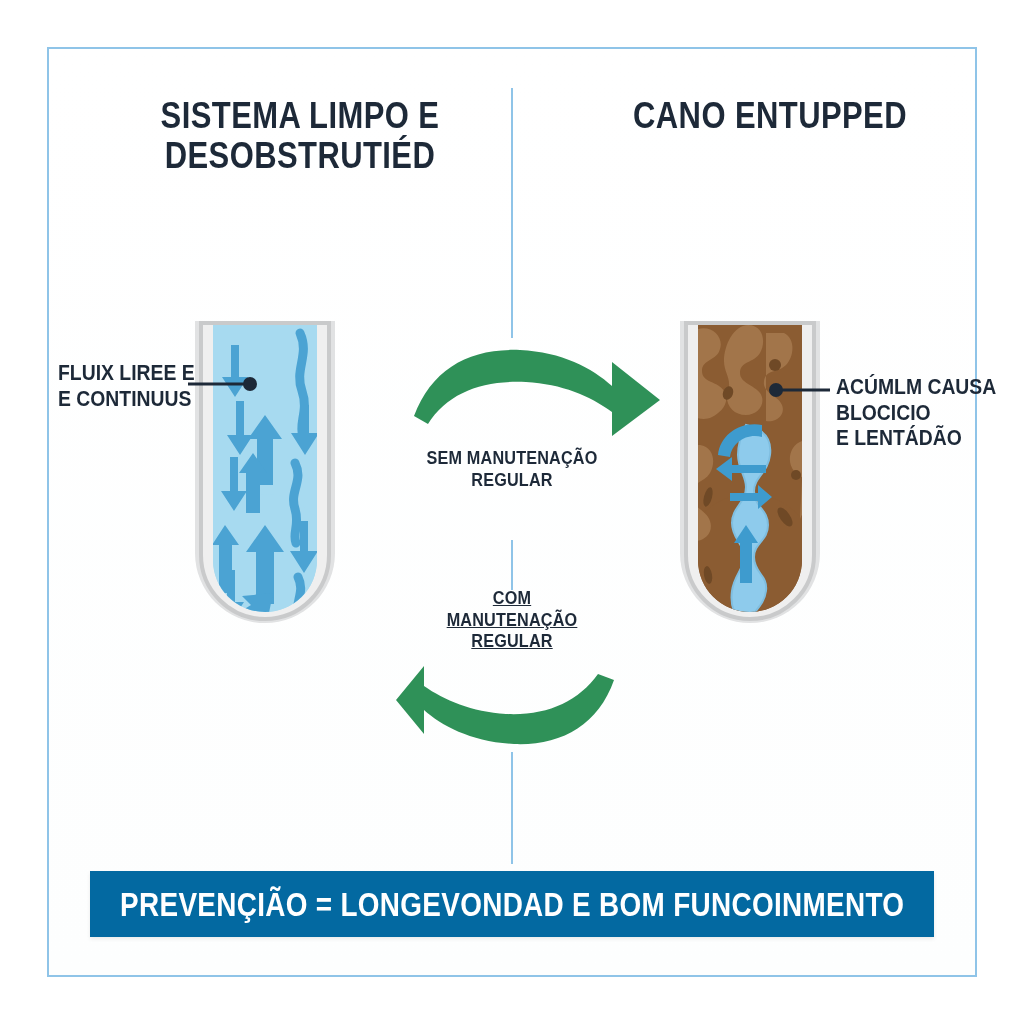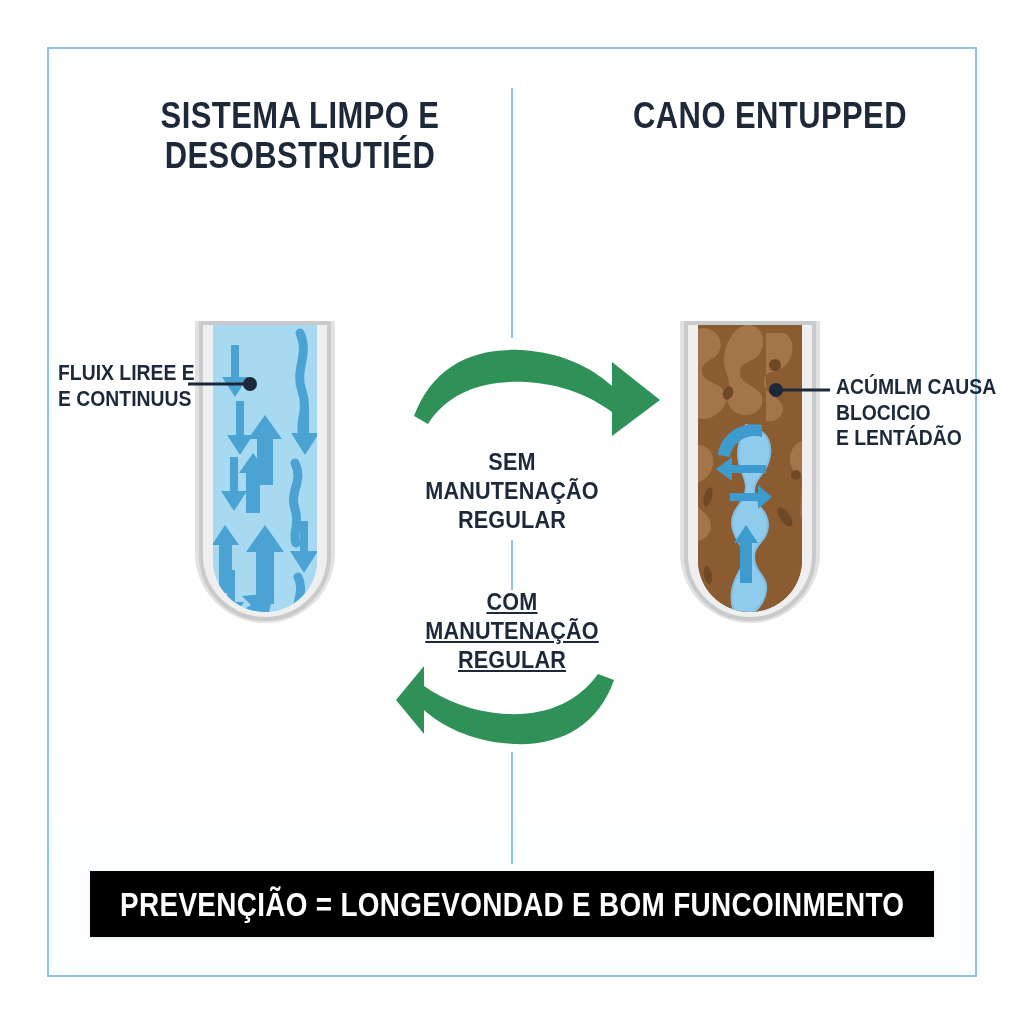--- a/index.html
+++ b/index.html
@@ -66,36 +66,36 @@
   }
   #annot-left{left:58px;top:360px;width:210px;text-align:left;transform-origin:left top;}
   #annot-right{left:836px;top:374px;width:200px;text-align:left;transform-origin:left top;}
   .annot span{display:block;white-space:nowrap;}
 
   
   .flow-label{
     position:absolute;
     color:#1D2938;
     font-weight:700;
-    font-size:24px;
+    font-size:18px;
     line-height:1.2;
     text-align:center;
     font-stretch:condensed;
     letter-spacing:.2px;
   }
   #label-top{left:392px;top:448px;width:240px;}
   #label-bottom{left:402px;top:588px;width:220px;text-decoration:underline;}
   .flow-label span{display:block;transform:scaleX(.9);}
 
   
   #banner{
     position:absolute;
     left:90px;top:871px;
     width:844px;height:66px;
-    background:#000000;
+    background:#0369a1;
     display:flex;align-items:center;justify-content:center;
     box-shadow:0 2px 4px rgba(0,0,0,.08);
   }
   #banner-text{
     color:#ffffff;
     font-weight:700;
     font-size:34px;
     letter-spacing:.4px;
     font-stretch:condensed;
     transform:scaleX(.82);

